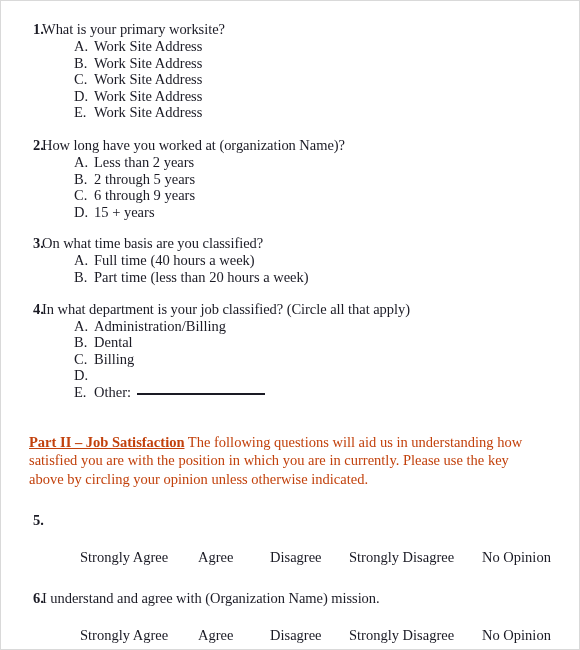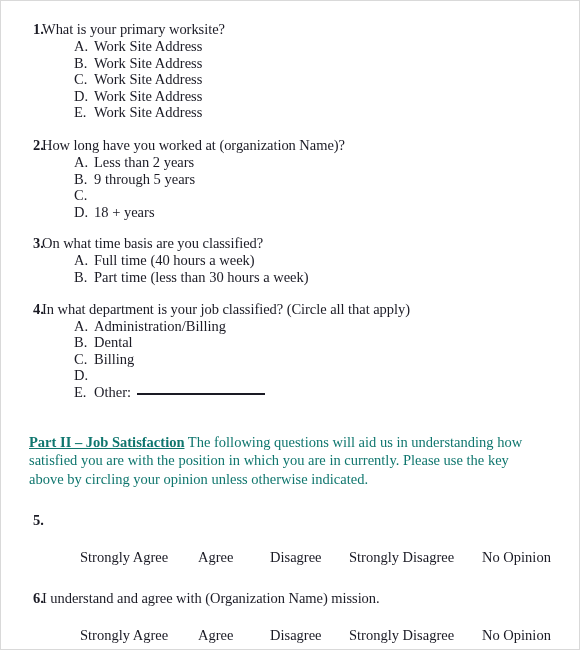--- a/index.html
+++ b/index.html
@@ -78,21 +78,21 @@
   }
 
   
   .q1 { margin-top: 2px; margin-bottom: 16px; }
   .q2 { margin-bottom: 15px; }
   .q3 { margin-bottom: 15px; }
   .q4 { margin-bottom: 0; }
 
   
   .part-intro {
-    color: #0f766e;
+    color: #c2410c;
     font-size: 14.5px;
     line-height: 18.5px;
     padding: 0 30px 0 28px;
     margin-top: 32px;
     text-align: left;
   }
   .part-label {
     font-weight: bold;
     text-decoration: underline;
     text-underline-offset: 1px;
@@ -157,45 +157,46 @@
         <span class="q-num">2.</span>
         <span class="q-text">How long have you worked at (organization Name)?</span>
       </div>
       <ul class="options">
         <li class="option">
           <span class="opt-letter">A.</span>
           <span class="opt-text">Less than 2 years</span>
         </li>
         <li class="option">
           <span class="opt-letter">B.</span>
-          <span class="opt-text">9 through 5 years</span>
+          <span class="opt-text">2 through 5 years</span>
         </li>
         <li class="option">
           <span class="opt-letter">C.</span>
+          <span class="opt-text">6 through 9 years</span>
         </li>
         <li class="option">
           <span class="opt-letter">D.</span>
-          <span class="opt-text">18 + years</span>
+          <span class="opt-text">15 + years</span>
         </li>
       </ul>
     </div>
 
     <div class="question-block q3">
       <div class="q-head">
         <span class="q-num">3.</span>
         <span class="q-text">On what time basis are you classified?</span>
       </div>
       <ul class="options">
         <li class="option">
           <span class="opt-letter">A.</span>
           <span class="opt-text">Full time (40 hours a week)</span>
         </li>
         <li class="option">
           <span class="opt-letter">B.</span>
-          <span class="opt-text">Part time (less than 30 hours a week)</span>
+          <span class="opt-text">Part time (less than 20 hours a week)</span>
         </li>
       </ul>
     </div>
 
     <div class="question-block q4">
       <div class="q-head">
         <span class="q-num">4.</span>
         <span class="q-text">In what department is your job classified? (Circle all that apply)</span>
       </div>
       <ul class="options">

